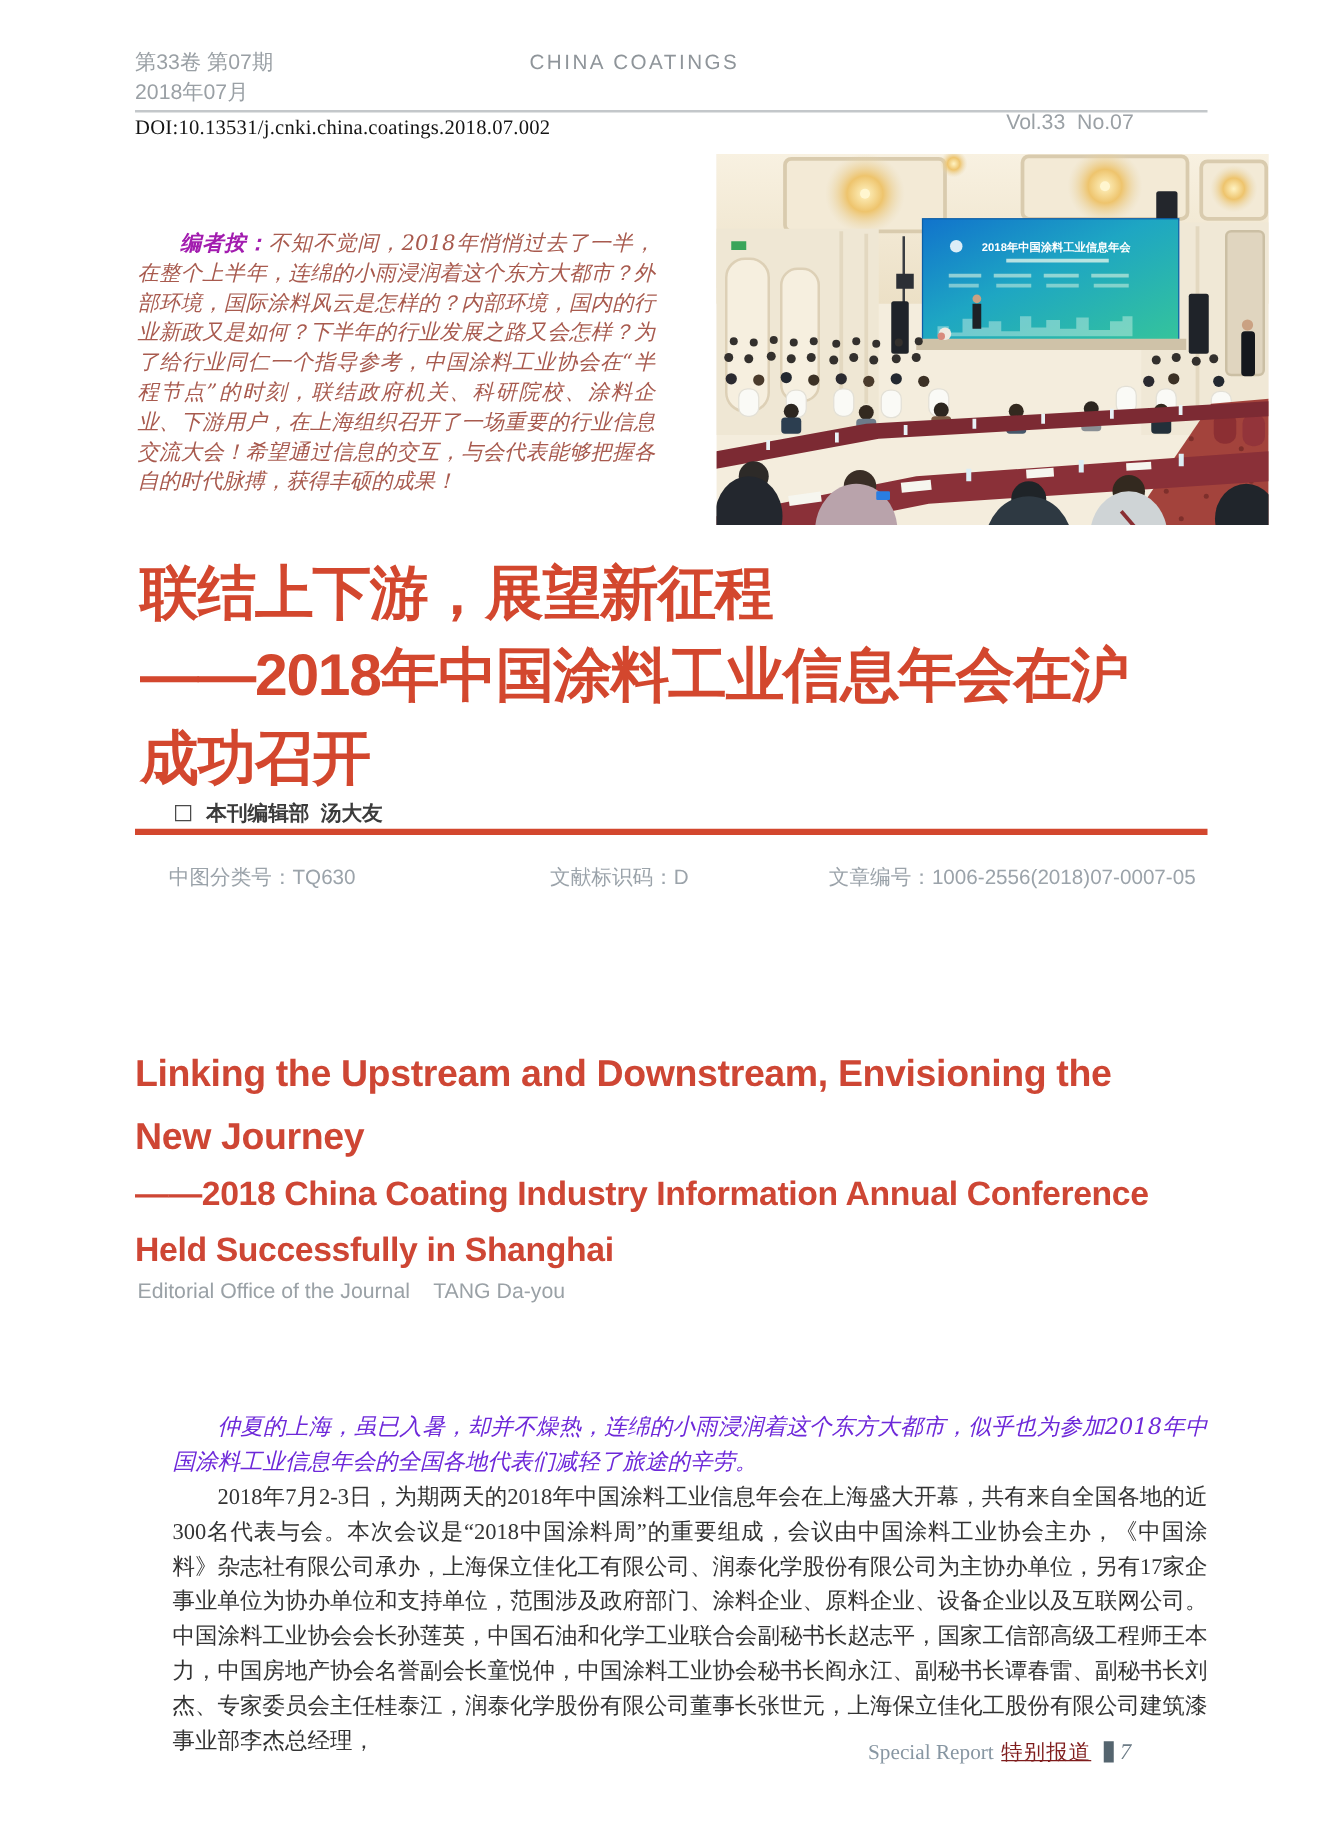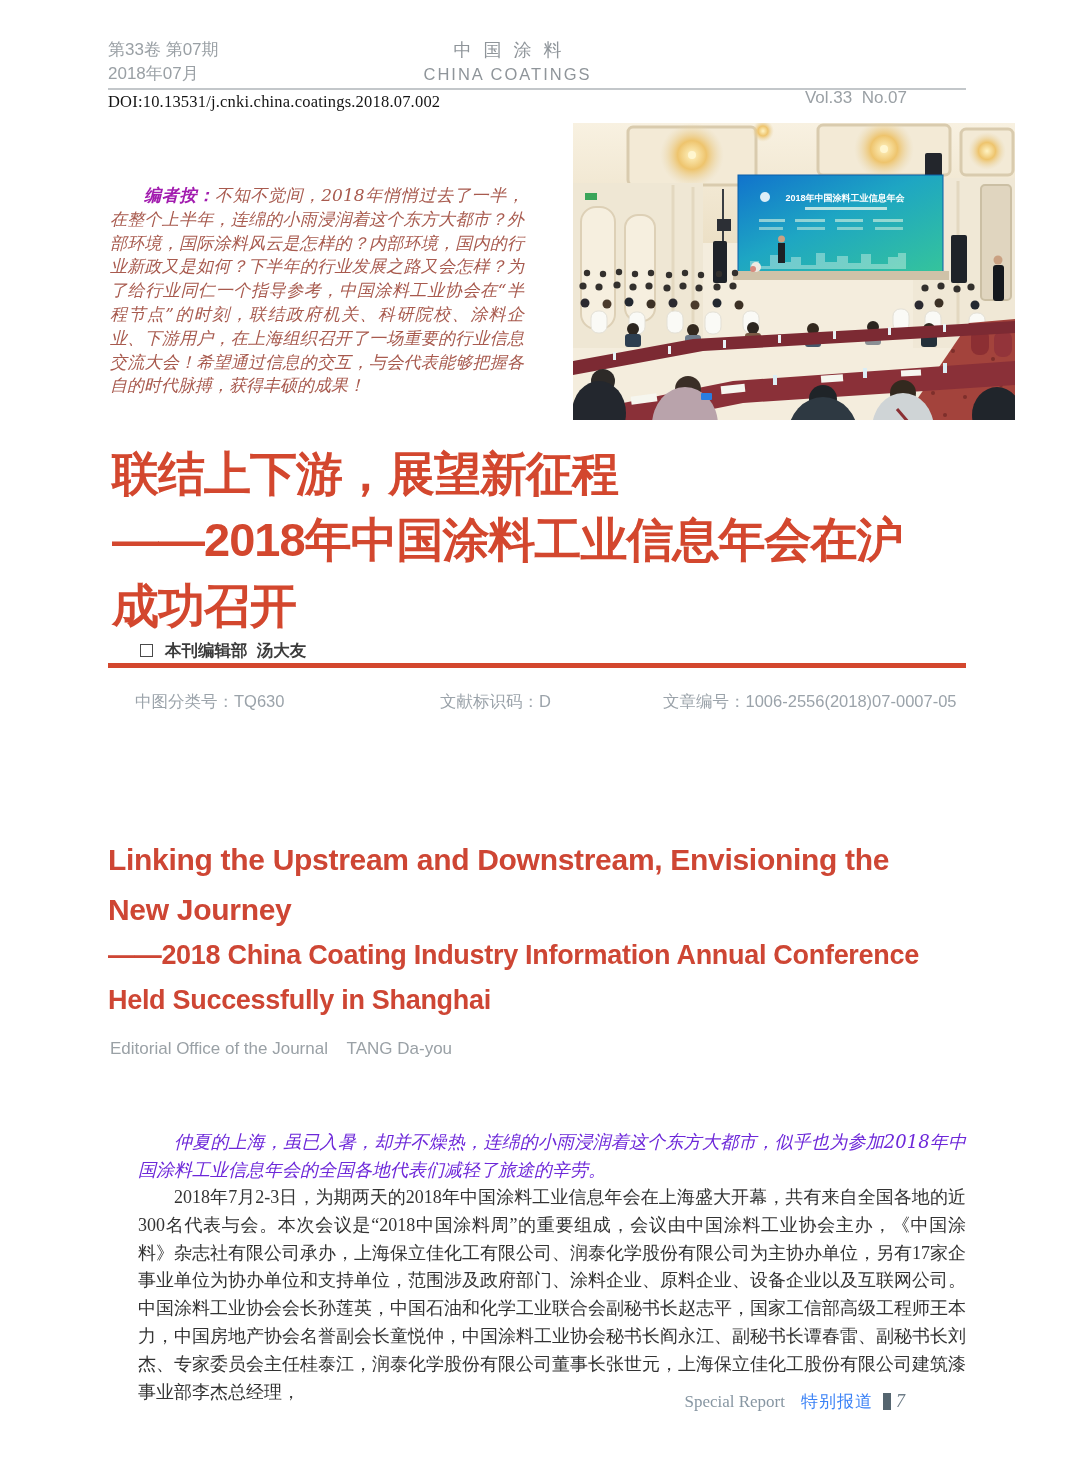--- a/index.html
+++ b/index.html
@@ -33,45 +33,44 @@
   .red-rule{position:absolute;left:108px;top:663px;width:858px;height:5px;background:#d3472e;}
   
   .meta{position:absolute;left:0;top:691px;width:1075px;font-size:16.5px;color:#9ba3aa;}
   .meta span{position:absolute;white-space:nowrap;}
   .meta .m1{left:135px;} .meta .m2{left:440px;} .meta .m3{left:663px;}
   
   .title-en{position:absolute;left:108px;top:835px;width:845px;
             font-size:30px;line-height:50px;font-weight:800;color:#ce4634;letter-spacing:-.3px;}
   .subtitle-en{position:absolute;left:108px;top:933px;width:872px;
             font-size:27px;line-height:45px;font-weight:800;color:#ce4634;letter-spacing:-.3px;}
-  .byline-en{position:absolute;left:110px;top:1023px;font-size:17px;color:#9aa1a6;white-space:pre;margin-top:16px;}
+  .byline-en{position:absolute;left:110px;top:1023px;font-size:17px;color:#9aa1a6;white-space:pre;}
   
   .body-p{position:absolute;left:138px;width:828px;margin:0;font-size:18px;color:#2b2b2b;
           text-align:justify;text-indent:2em;}
   .p1{top:1108px;line-height:28px;font-family:"DejaVu Serif",serif;font-style:italic;color:#6d28d9;margin-top:20px;}
   .p2{top:1184px;line-height:27.8px;font-family:"Liberation Serif",serif;color:#333;}
   
   .footer{position:absolute;right:112px;top:1390px;font-size:17px;color:#8796a2;
           font-family:"Liberation Serif",serif;display:flex;align-items:center;}
-  .footer .zh{margin-left:16px;letter-spacing:1px;color:#3b82f6;font-family:"Liberation Sans",sans-serif;}
+  .footer .zh{margin-left:6px;letter-spacing:1px;color:#7f1d1d;font-family:"Liberation Sans",sans-serif;text-decoration:underline;}
   .footer .bar{display:inline-block;width:8px;height:17px;background:#55656f;margin:0 5px 0 10px;}
   .footer .num{font-style:italic;color:#6d7c87;font-size:18px;}
 </style>
 </head>
 <body>
 
 <div class="page">
 
   <div class="hdr">
     <div class="hdr-left">
       <div>第33卷 第07期</div>
       <div>2018年07月</div>
     </div>
     <div class="hdr-center">
-      <div class="zh">中国涂料</div>
       <div class="en">CHINA COATINGS</div>
     </div>
     <div class="hdr-right">
       <div>Vol.33  No.07</div>
       <div>July 2018</div>
     </div>
   </div>
   <div class="hdr-rule"></div>
   <div class="doi">DOI:10.13531/j.cnki.china.coatings.2018.07.002</div>
 

